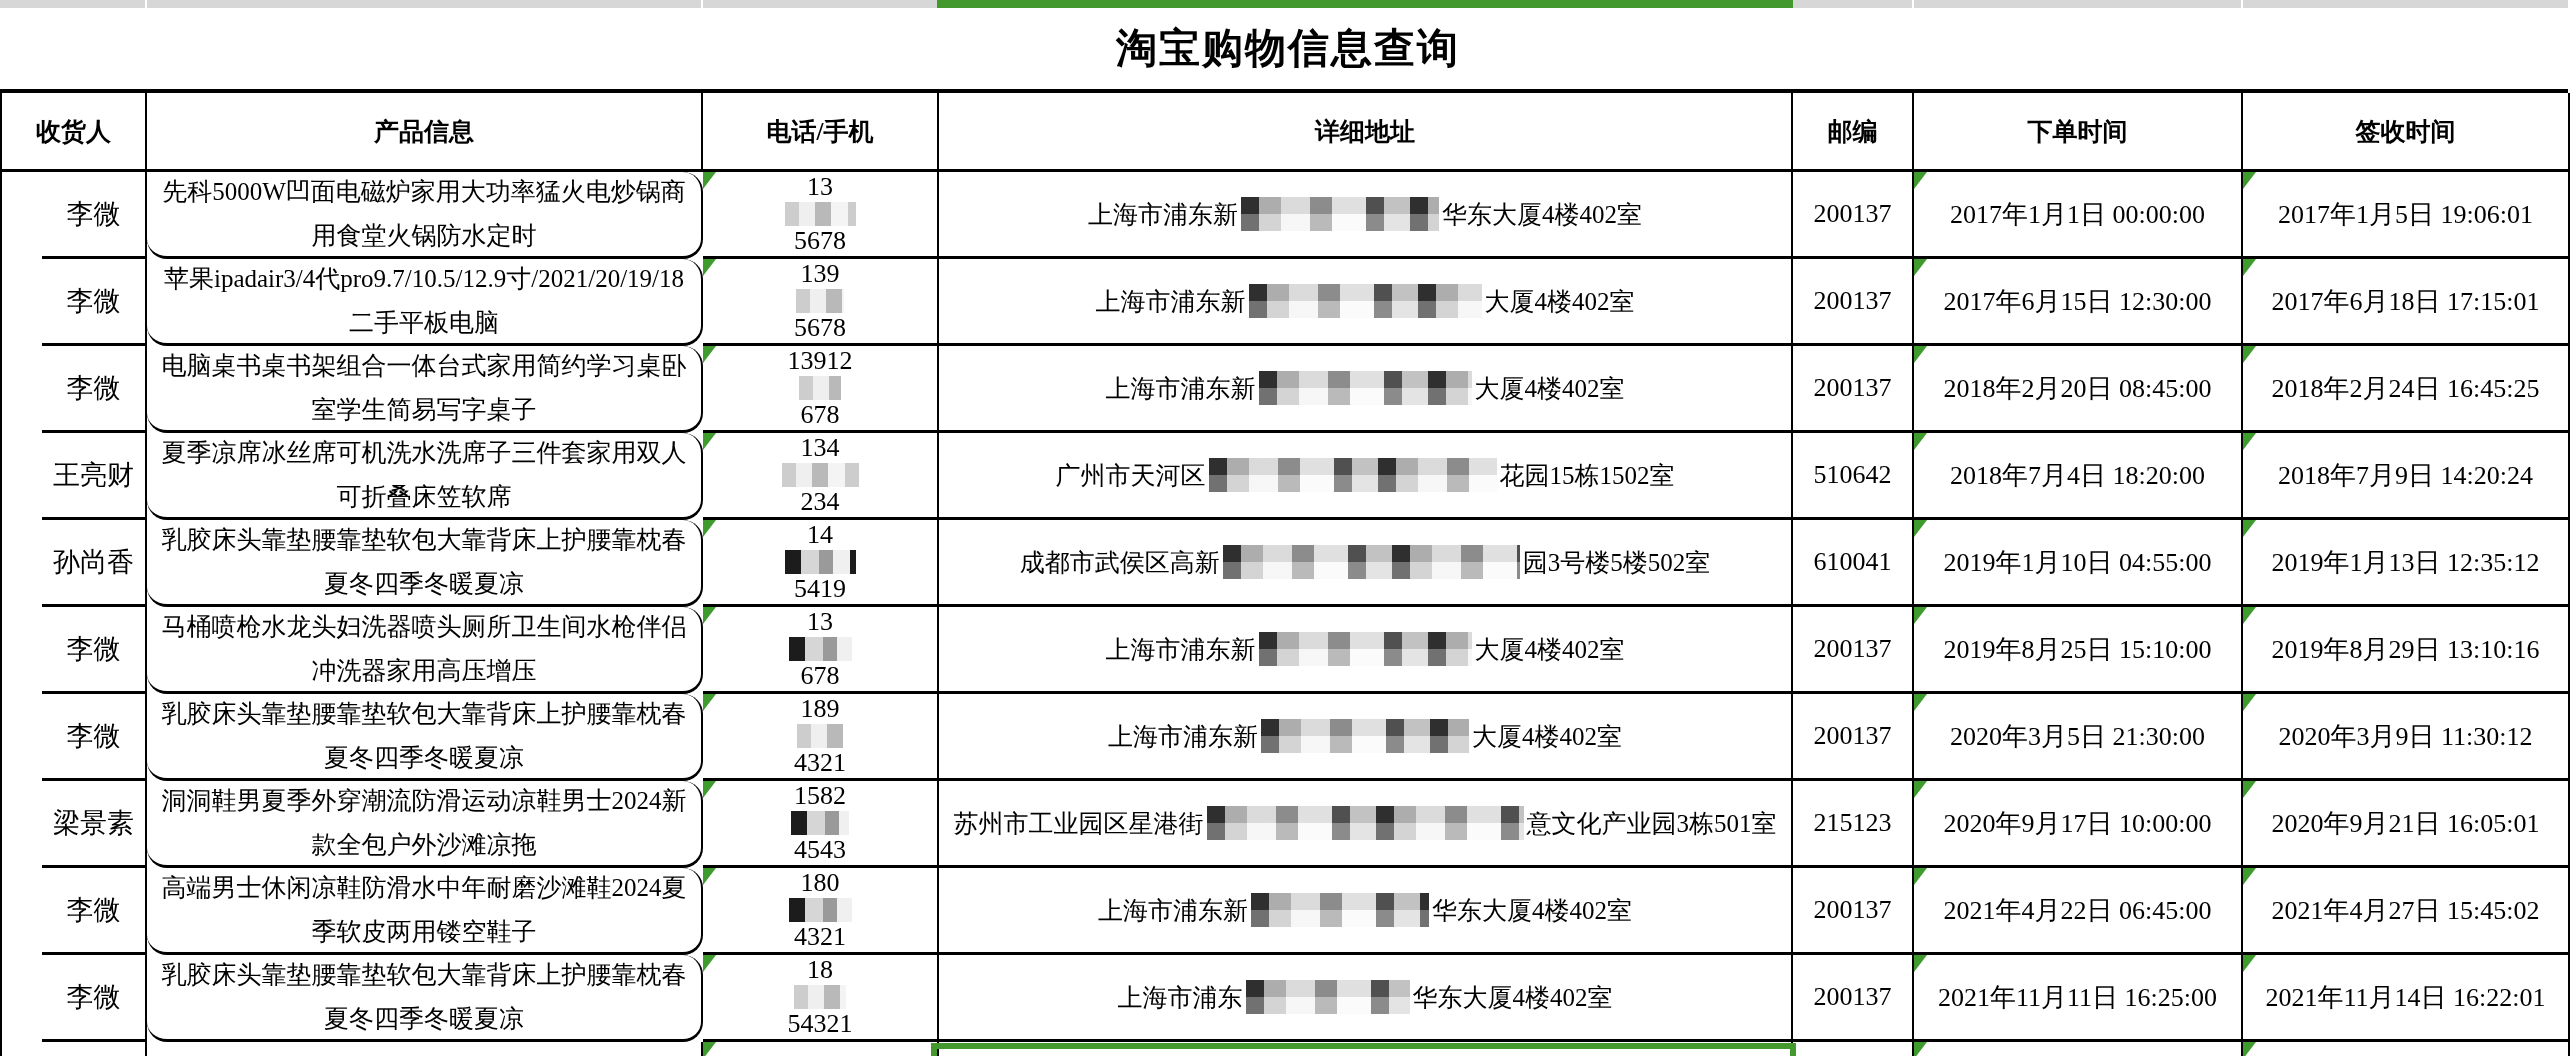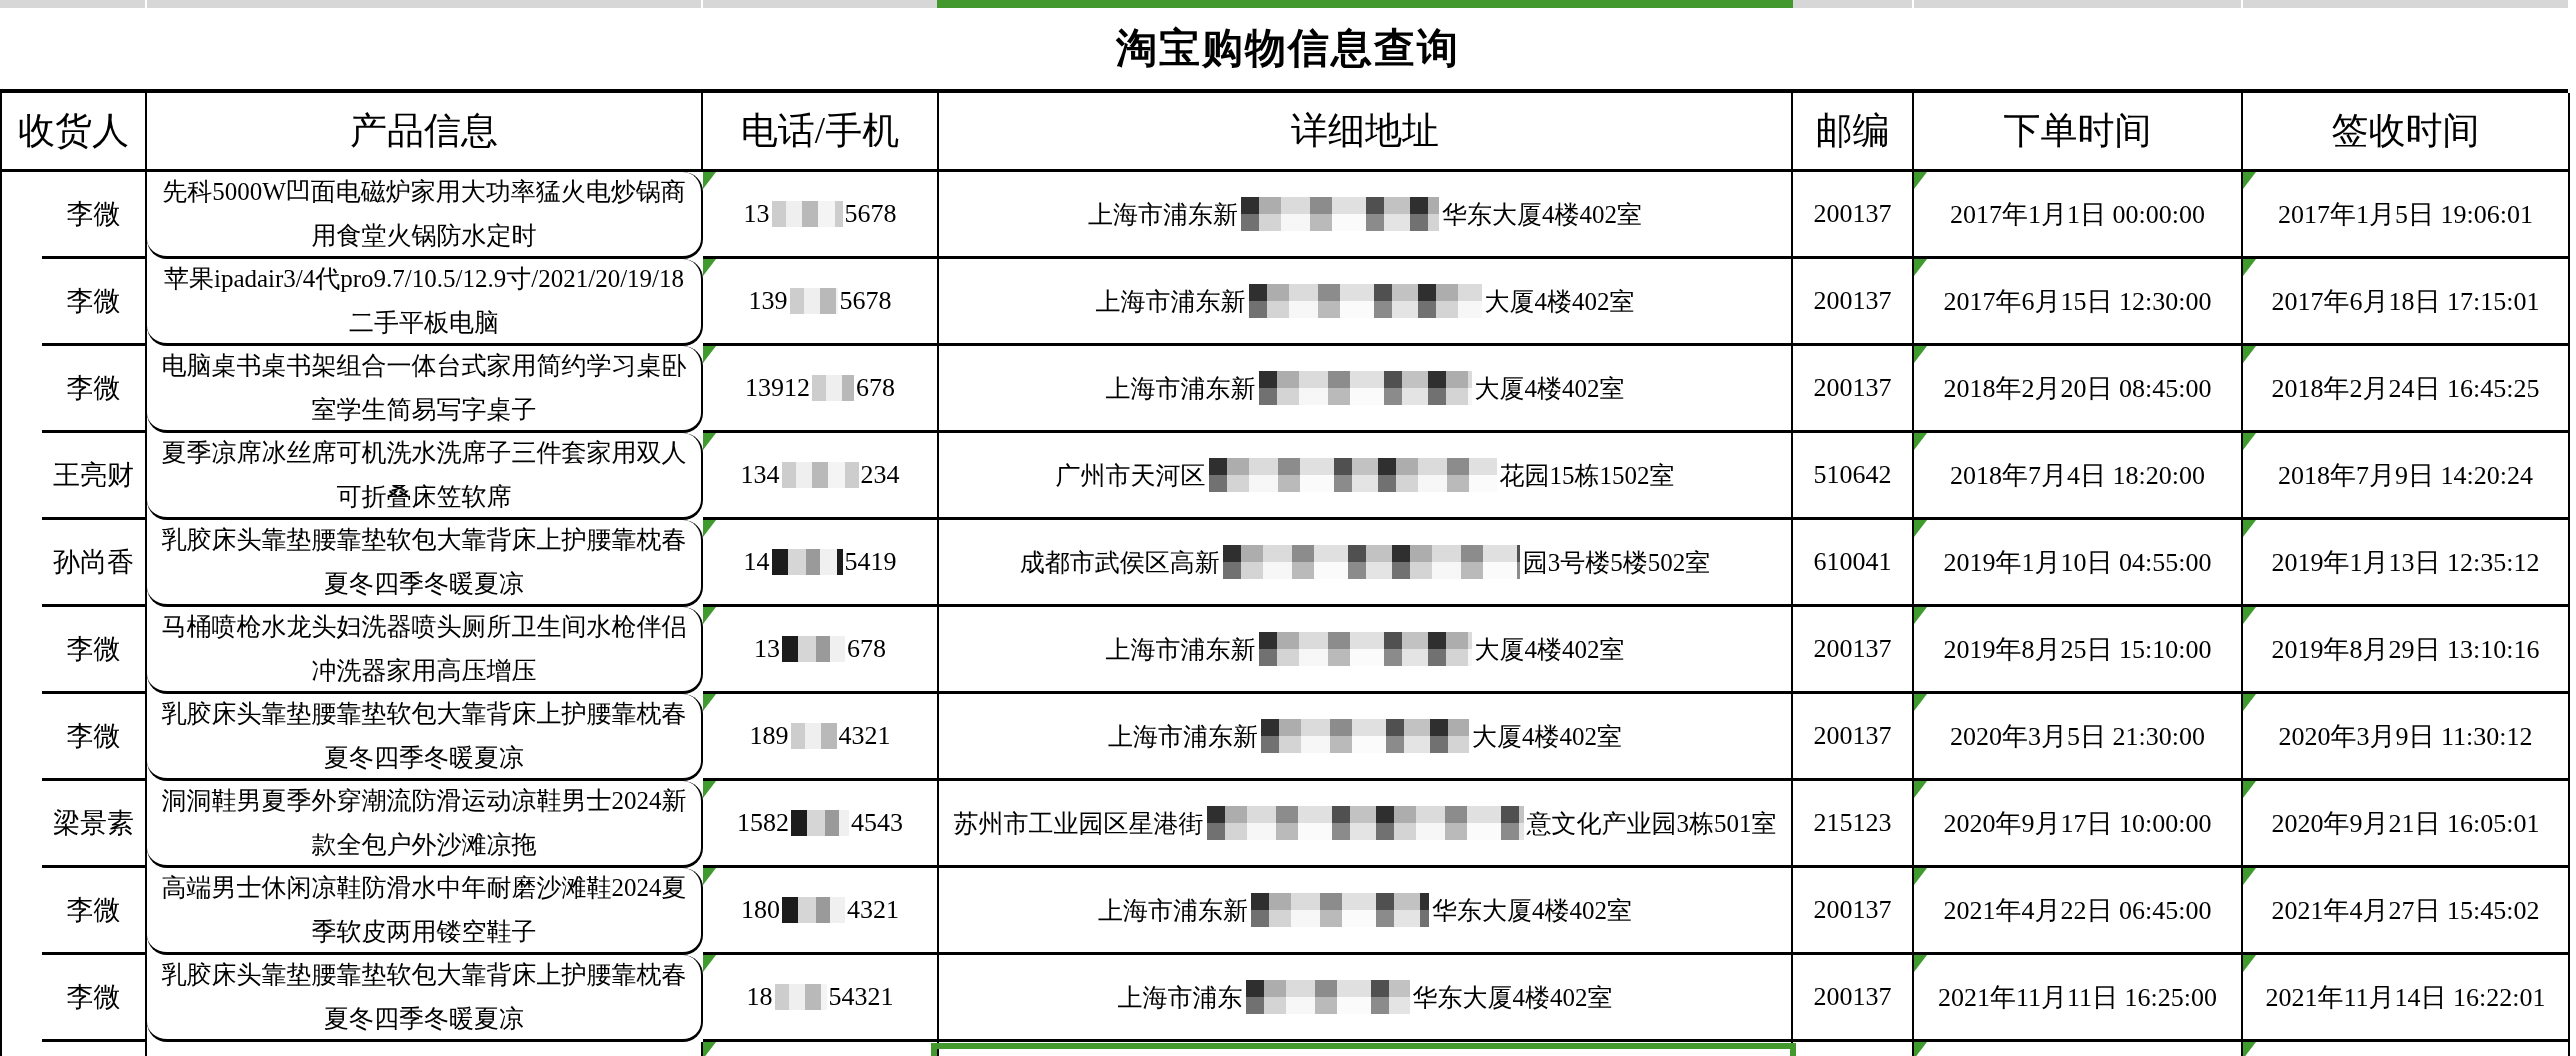--- a/index.html
+++ b/index.html
@@ -26,25 +26,25 @@
     grid-template-rows:79px repeat(10,87px) 16px;
     border-top:4px solid #000;border-left:2px solid #000;
   }
   .row{display:contents;}
   .cell{
     border-right:2px solid #000;border-bottom:3px solid #000;
     display:flex;align-items:center;justify-content:center;
     text-align:center;font-size:26px;overflow:hidden;position:relative;
     background:#fff;padding:0 8px;
   }
-  .head .cell{font-weight:400;font-size:37px;}
+  .head .cell{font-weight:700;font-size:25px;}
   .c-product{line-height:44px;font-size:25px;word-break:break-all;padding:0 10px;border-radius:20px;}
   .c-recipient{font-size:27px;margin-left:40px;}
   .c-address{font-size:25px;white-space:nowrap;}
-  .c-phone,.c-zip,.c-order,.c-sign{white-space:nowrap;font-size:26px;}
+  .c-phone,.c-zip,.c-order,.c-sign{white-space:nowrap;font-size:26px;flex-direction:column;}
 
   
   .tri::before{
     content:"";position:absolute;top:0;left:0;width:0;height:0;
     border-top:17px solid #3f9b2e;border-right:13px solid transparent;
   }
 
   
   .mz{
     display:inline-block;vertical-align:middle;height:34px;margin:0 3px;

